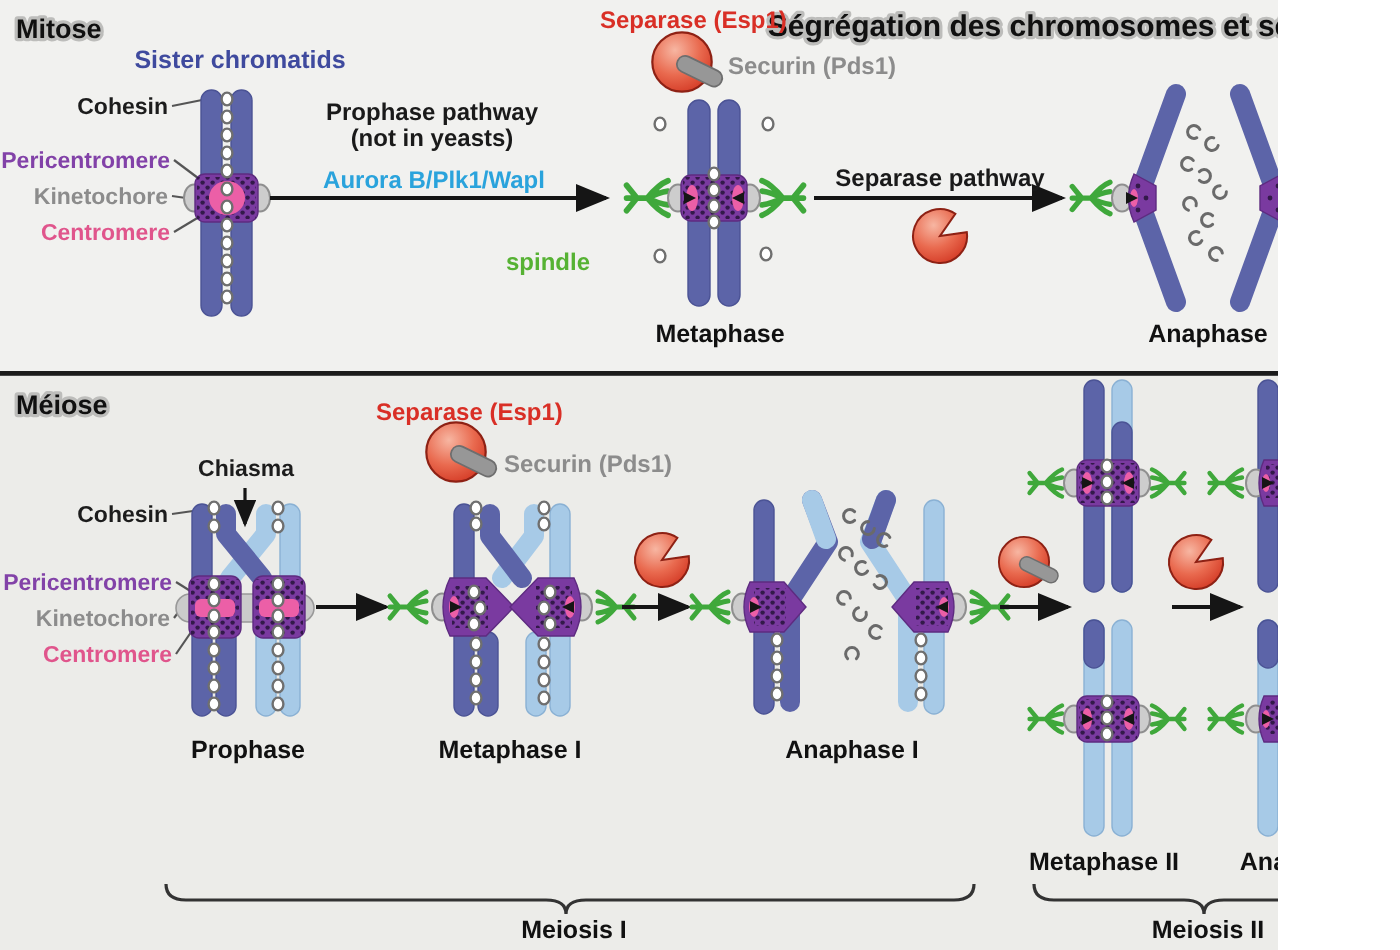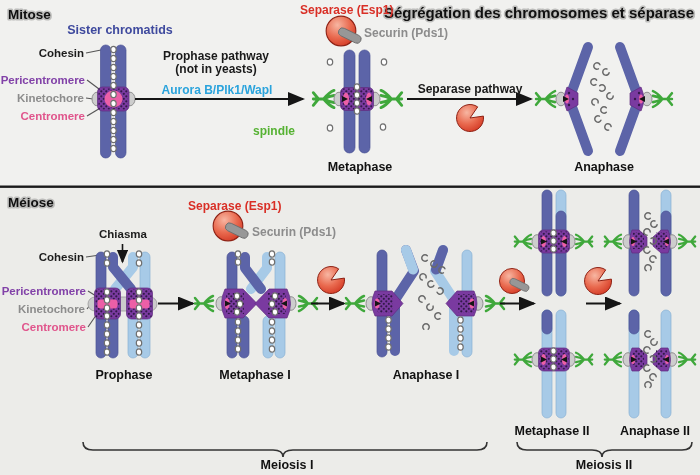--- a/index.html
+++ b/index.html
@@ -1,16 +1,16 @@
 <!DOCTYPE html>
 <html><head>
 <meta charset="utf-8">
 <style>
   html,body{margin:0;padding:0;background:#fff;}
-  #stage{position:relative;width:700px;height:475px;overflow:hidden;
+  #stage{position:relative;width:639px;height:475px;overflow:hidden;
          font-family:"Liberation Sans",sans-serif;}
   svg{position:absolute;left:0;top:0;}
   text{font-family:"Liberation Sans",sans-serif;}
   .halo{stroke:#bdbdbb;stroke-width:3.2px;paint-order:stroke;stroke-linejoin:round;}
   .t-panel{font-size:13.5px;font-weight:700;fill:#101010;}
   .t-title{font-size:15px;font-weight:700;fill:#101010;}
   .t-blue{font-size:12.5px;font-weight:700;fill:#3f4a9e;}
   .t-lbl{font-size:11.5px;font-weight:700;fill:#1c1c1c;}
   .t-purple{font-size:11.5px;font-weight:700;fill:#8242a8;}
   .t-gray{font-size:11.5px;font-weight:700;fill:#8c8c8c;}

